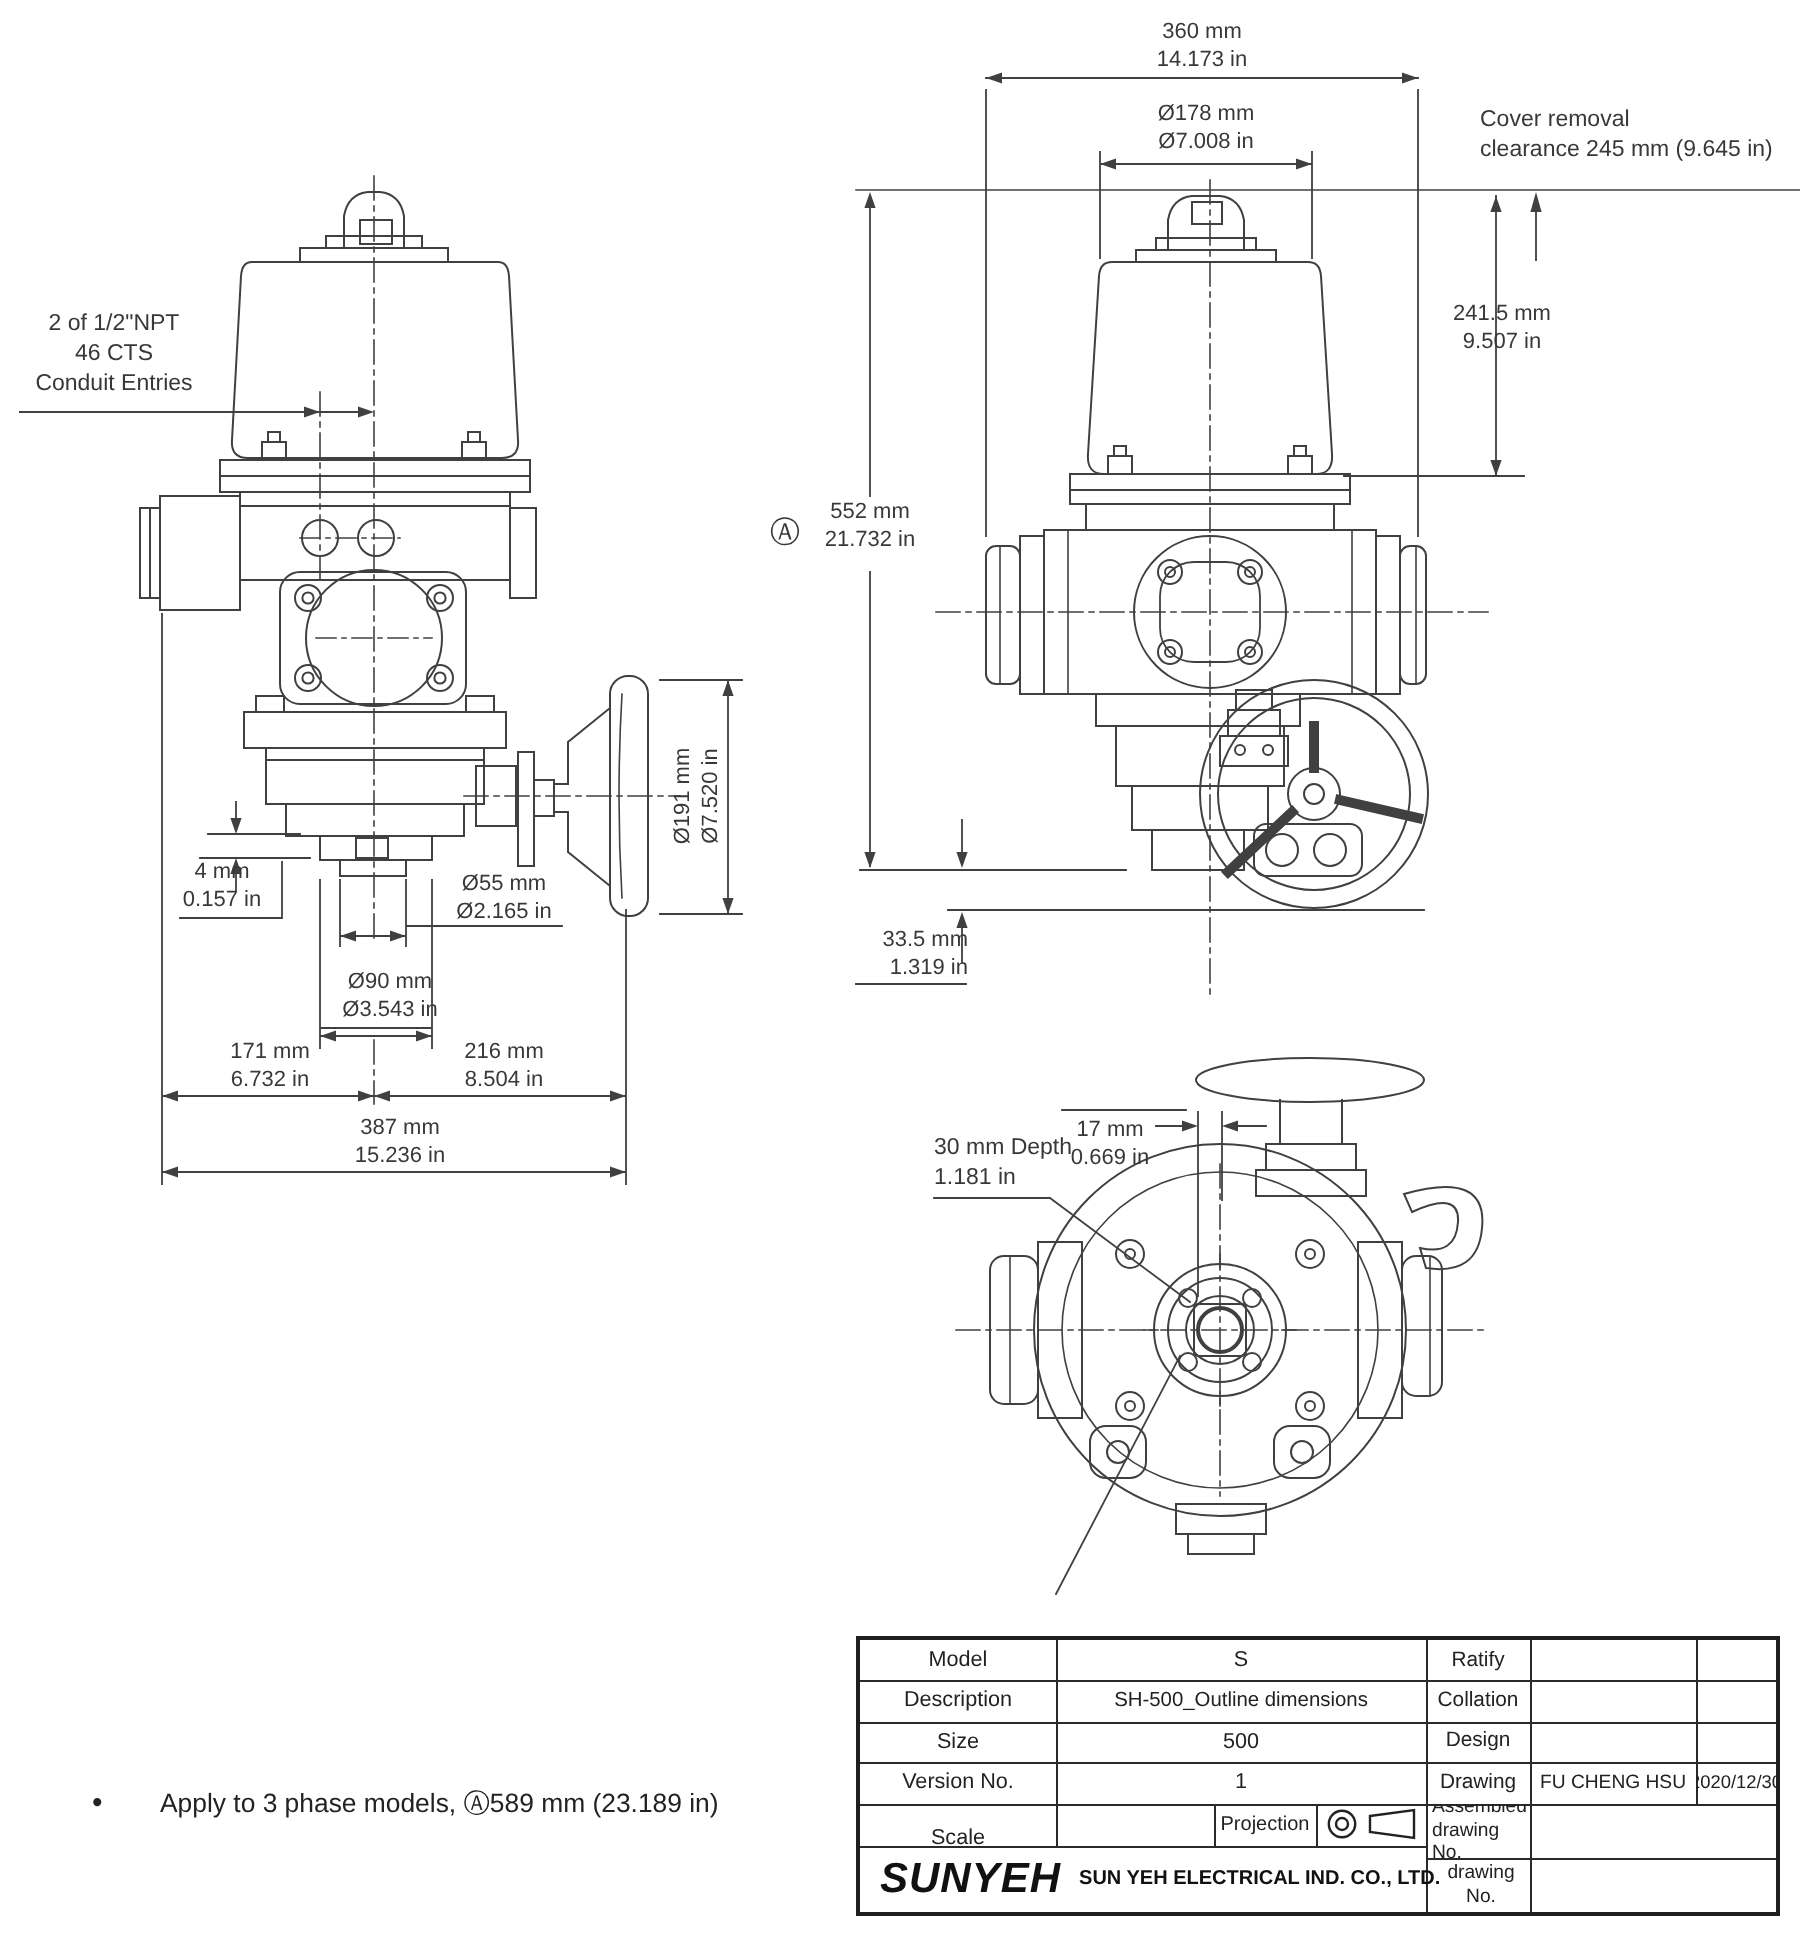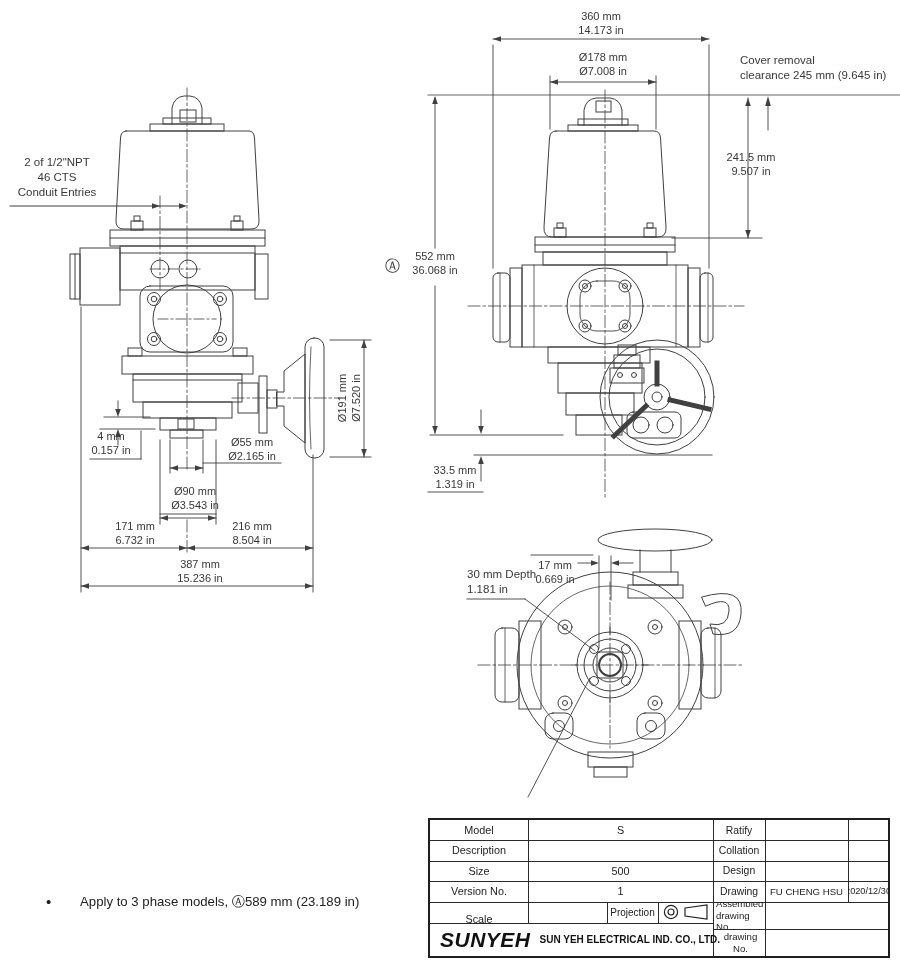--- a/index.html
+++ b/index.html
@@ -292,23 +292,23 @@
   <div>Cover removal</div>
   <div>clearance 245 mm (9.645 in)</div>
 </div>
 <div class="lbl" style="left:720px;top:151px;width:62px;">
   <div>241.5 mm</div>
   <div>9.507 in</div>
 </div>
 <div class="marker-a" style="left:385px;top:257px;">Ⓐ</div>
 <div class="lbl" style="left:404px;top:250px;width:62px;">
   <div>552 mm</div>
-  <div>36.068 in</div>
-</div>
-<div class="lbl" style="left:426px;top:464px;width:58px;">
+  <div>21.732 in</div>
+</div>
+<div class="lbl" style="left:426px;top:464px;width:58px;text-align:right;">
   <div>33.5 mm</div>
   <div>1.319 in</div>
 </div>
 
 <div class="lbl" style="left:529px;top:527px;width:52px;margin-top:32px;">
   <div>17 mm</div>
   <div>0.669 in</div>
 </div>
 <div class="lbl big left" style="left:467px;top:567px;width:92px;">
   <div>30 mm Depth</div>
@@ -329,20 +329,21 @@
   <div class="tl" style="left:98px;top:0;width:1px;height:102.5px;"></div>
   <div class="tl" style="left:283px;top:0;width:1px;height:136px;"></div>
   <div class="tl" style="left:335px;top:0;width:1px;height:136px;"></div>
   <div class="tl" style="left:418px;top:0;width:1px;height:81.5px;"></div>
   <div class="tl" style="left:177px;top:81.5px;width:1px;height:21px;"></div>
   <div class="tl" style="left:228px;top:81.5px;width:1px;height:21px;"></div>
 
   <div class="cell" style="left:0;top:0;width:98px;height:20px;">Model</div>
   <div class="cell" style="left:98px;top:0;width:185px;height:20px;">S</div>
   <div class="cell" style="left:0;top:20px;width:98px;height:20.5px;">Description</div>
+  <div class="cell small" style="left:98px;top:20px;width:185px;height:20.5px;font-size:10.2px;">SH-500_Outline dimensions</div>
   <div class="cell" style="left:0;top:40.5px;width:98px;height:20.5px;">Size</div>
   <div class="cell" style="left:98px;top:40.5px;width:185px;height:20.5px;">500</div>
   <div class="cell" style="left:0;top:61px;width:98px;height:20.5px;">Version No.</div>
   <div class="cell" style="left:98px;top:61px;width:185px;height:20.5px;">1</div>
   <div class="cell" style="left:0;top:81.5px;width:98px;height:34px;">Scale</div>
   <div class="cell" style="left:98px;top:81.5px;width:79px;height:21px;"></div>
   <div class="cell" style="left:177px;top:81.5px;width:51px;height:21px;font-size:10px;">Projection</div>
   <div class="proj" style="left:228px;top:81.5px;width:55px;height:21px;">
     <svg width="48" height="16" viewBox="0 0 48 16" stroke="#222" fill="none" stroke-width="1.2">
       <circle cx="9" cy="8" r="6.6"></circle>

